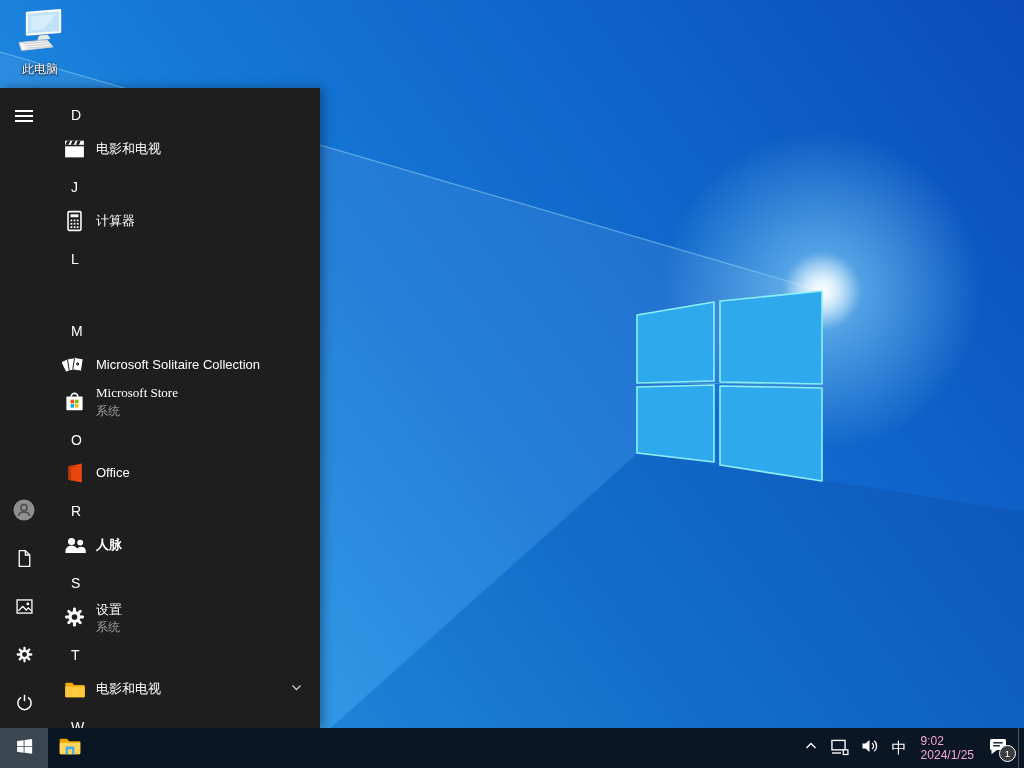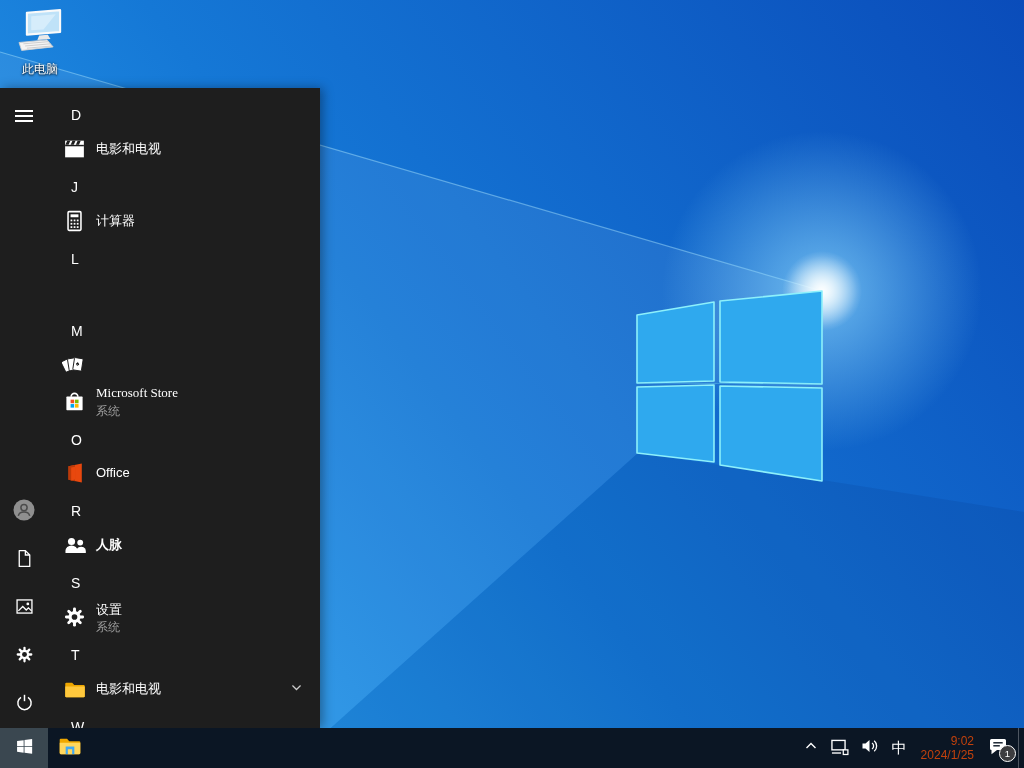--- a/index.html
+++ b/index.html
@@ -36,21 +36,21 @@
 
   
   .taskbar{position:absolute;left:0;bottom:0;width:1024px;height:40px;background:#0b1624;
        display:flex;align-items:stretch;z-index:5;}
   .tb-btn{display:flex;align-items:center;justify-content:center;height:40px;}
   .start-btn{width:48px;background:#3a4750;}
   .tb-app{width:44px;}
   .tray{margin-left:auto;display:flex;align-items:center;height:40px;}
   .tray-btn{height:40px;display:flex;align-items:center;justify-content:center;padding:0 5px;}
   .ime{color:#fff;font-size:15px;padding:0 7px;}
-  .clock{color:#c2410c;font-size:12px;line-height:14px;text-align:right;padding:0 7px;}
+  .clock{color:#f9a8d4;font-size:12px;line-height:14px;text-align:left;padding:0 7px;}
   .action-center{position:relative;padding:0 9px 0 6px;}
   .badge{position:absolute;right:2px;bottom:6px;width:15px;height:15px;border-radius:50%;
        background:#3d3d40;border:1.5px solid #fff;color:#fff;font-size:9.5px;line-height:15px;
        text-align:center;box-sizing:content-box;}
   .show-desktop{width:5px;height:40px;border-left:1px solid rgba(255,255,255,.28);}
 </style>
 </head>
 <body>
 
 <div class="desktop">
@@ -194,20 +194,21 @@
       <div class="row header" style="top: 225px;"><span>M</span></div>
       <div class="row app" style="top: 259px;">
         <span class="ic">
           <svg width="25" height="25" viewBox="0 0 24 24">
    <rect x="3.2" y="6.5" width="8" height="11" rx="1" fill="#fff" stroke="#1e1e1e" stroke-width="0.9" transform="rotate(-26 7 17)"></rect>
    <rect x="6.8" y="5.4" width="8" height="11.5" rx="1" fill="#fff" stroke="#1e1e1e" stroke-width="0.9" transform="rotate(-9 11 16)"></rect>
    <rect x="10.4" y="5.2" width="8.4" height="12" rx="1" fill="#fff" stroke="#1e1e1e" stroke-width="0.9" transform="rotate(9 14 16)"></rect>
    <text x="13.2" y="12.6" font-size="6.5" fill="#111" transform="rotate(9 14 11)">♠</text>
           </svg>
         </span>
+        <span class="lbl">Microsoft Solitaire Collection</span>
       </div>
       <div class="row app two" style="top: 291px;">
         <span class="ic">
           <svg width="27" height="27" viewBox="0 0 24 24">
    <path d="M9 8.2a3 3 0 0 1 6 0" fill="none" stroke="#fff" stroke-width="1.4"></path>
    <rect x="4.8" y="8" width="14.4" height="12.2" rx="0.6" fill="#fff"></rect>
    <rect x="8.5" y="10.8" width="3.2" height="3.2" fill="#f25022"></rect>
    <rect x="12.4" y="10.8" width="3.2" height="3.2" fill="#7fba00"></rect>
    <rect x="8.5" y="14.7" width="3.2" height="3.2" fill="#00a4ef"></rect>
    <rect x="12.4" y="14.7" width="3.2" height="3.2" fill="#ffb900"></rect>

